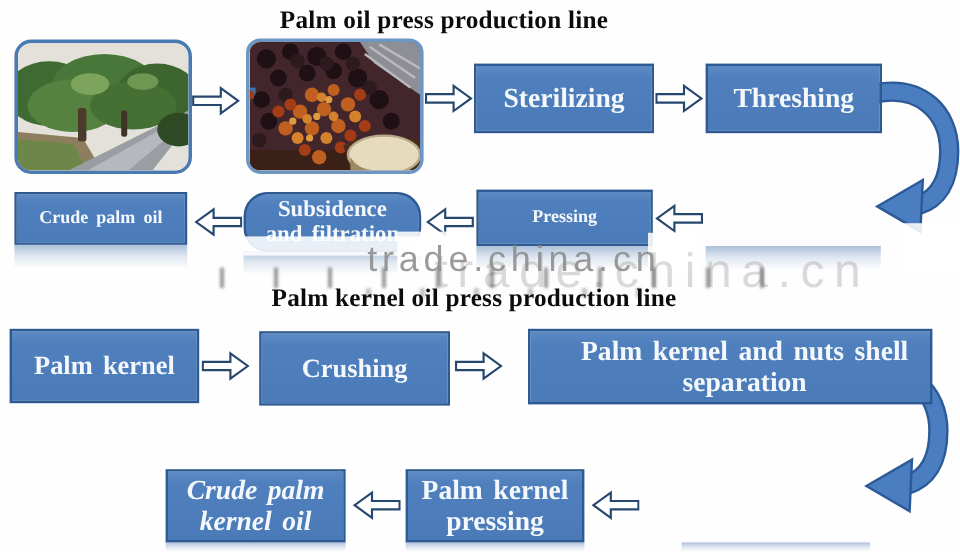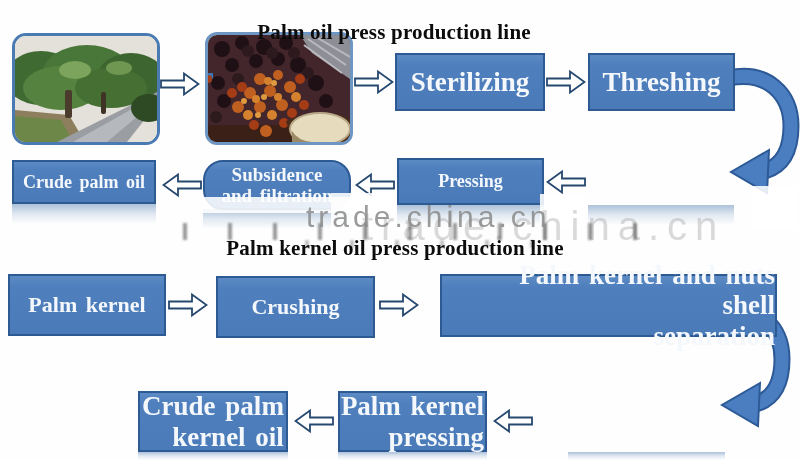--- a/index.html
+++ b/index.html
@@ -17,28 +17,28 @@
   .curved{position:absolute;z-index:1;overflow:visible;}
   .photo{position:absolute;z-index:2;overflow:hidden;box-sizing:border-box;}
   .wipe{position:absolute;z-index:3;background:rgba(255,255,255,.88);}
   .wm1{position:absolute;z-index:5;font-family:"Liberation Sans",sans-serif;font-size:30px;
        color:#8a8a8a;opacity:.85;letter-spacing:4px;white-space:nowrap;}
   .wm2{position:absolute;z-index:4;font-family:"Liberation Sans",sans-serif;font-size:40px;
        color:rgba(150,150,150,.35);letter-spacing:8px;white-space:nowrap;}
   .drips{position:absolute;z-index:4;
          background:repeating-linear-gradient(90deg,rgba(70,70,70,.55) 0 4px,rgba(0,0,0,0) 4px 45px);
          filter:blur(1.3px);}
-  .fs21{font-size:27px;text-align:right;} .fs20{font-size:18px;} .fs19{font-size:19px;border-radius:20px;} .fs22{font-size:22px;}
+  .fs21{font-size:23px;} .fs20{font-size:15px;} .fs19{font-size:19px;border-radius:20px;} .fs22{font-size:22px;}
 </style>
 </head>
 <body>
 
 <div class="canvas">
 
-  <div class="title" style="left:0;top:20px;width:740px;padding-left:24px;">Palm oil press production line</div>
+  <div class="title" style="left:0;top:4px;width:740px;">Palm oil press production line</div>
   <div class="title" style="left:25px;top:236px;width:740px;text-align:center;">Palm kernel oil press production line</div>
 
   <div class="photo" style="left:12px;top:33px;width:148px;height:112px;border:3px solid #4a7ab2;border-radius:14px;" aria-label="Oil palm plantation photo">
     <svg width="142" height="106" viewBox="0 0 142 106">
       <rect width="142" height="106" fill="#e3e1da"></rect>
       <ellipse cx="26" cy="42" rx="36" ry="27" fill="#3f6b33"></ellipse>
       <ellipse cx="72" cy="37" rx="44" ry="28" fill="#49773a"></ellipse>
       <ellipse cx="116" cy="42" rx="34" ry="25" fill="#3c652f"></ellipse>
       <ellipse cx="46" cy="52" rx="38" ry="22" fill="#55833f"></ellipse>
       <ellipse cx="96" cy="52" rx="36" ry="20" fill="#466f34"></ellipse>
@@ -190,21 +190,21 @@
     <path d="M0 12 C38 4 62 28 62 60 C62 86 52 100 36 105" fill="none" stroke="#4a7ec1" stroke-width="13"></path>
     <polygon points="40,84 2,106 38,127" fill="#4a7ec1" stroke="#2d5a96" stroke-width="2"></polygon>
   </svg>
 
   <div class="refl" style="left:138px;top:452px;width:150px;height:8px;"></div>
   <div class="refl" style="left:338px;top:452px;width:149px;height:8px;"></div>
   <div class="refl" style="left:568px;top:452px;width:157px;height:8px;"></div>
 
   <div class="box fs21" style="left:338px;top:391px;width:149px;height:61px;">Palm kernel
 pressing</div>
-  <div class="box fs21" style="left:138px;top:391px;width:150px;height:61px;">Crude palm
+  <div class="box fs21" style="left:138px;top:391px;width:150px;height:61px;font-style:italic;">Crude palm
 kernel oil</div>
 
   <svg class="arrow" style="left:294px;top:408px;" viewBox="0 0 40 26">
     <polygon points="39,9.5 16,9.5 16,2.5 1.5,13 16,23.5 16,16.5 39,16.5" fill="#ffffff" stroke="#26486f" stroke-width="1.8"></polygon>
   </svg>
   <svg class="arrow" style="left:493px;top:408px;" viewBox="0 0 40 26">
     <polygon points="39,9.5 16,9.5 16,2.5 1.5,13 16,23.5 16,16.5 39,16.5" fill="#ffffff" stroke="#26486f" stroke-width="1.8"></polygon>
   </svg>
 
 </div>

